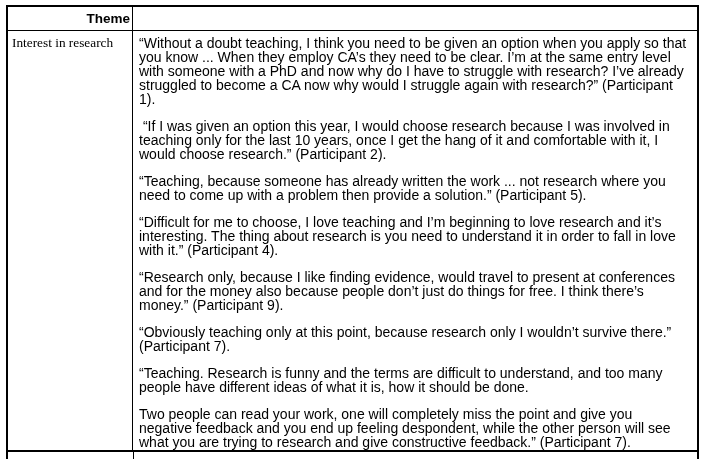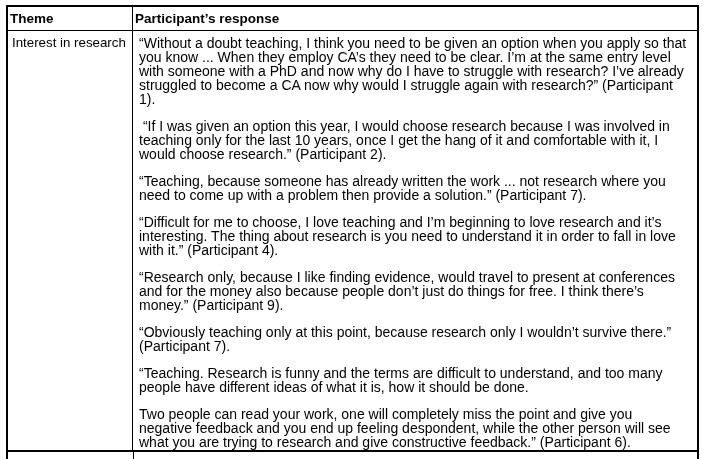--- a/index.html
+++ b/index.html
@@ -35,27 +35,28 @@
   .cell.theme-col {
     width: 125px;
     flex: 0 0 125px;
     border-right: 1px solid #000000;
   }
   .cell.response-col { flex: 1; }
   .header-cell {
     font-size: 13.5px;
     line-height: 14px;
     font-weight: bold;
-    text-align: left;
+    text-align: right;
     padding: 5px 2px 4px 2px;
   }
   .theme-cell-text {
     font-size: 13.3px;
     line-height: 14px;
     padding: 5px 2px 0 4px;
+    font-family: Liberation Serif, serif;
   }
   .responses {
     font-size: 14px;
     line-height: 14px;
     padding: 5px 8px 0 6px;
   }
   .responses p {
     margin: 0 0 13px 0;
     white-space: pre-wrap;
   }
@@ -78,37 +79,36 @@
 </style>
 </head>
 <body>
 
 <div class="page">
 
   <div class="qtable">
 
     <div class="row header-row">
       <div class="cell theme-col header-cell">Theme</div>
-      <div class="cell response-col header-cell">Participant’s response</div>
     </div>
 
     <div class="row body-row">
       <div class="cell theme-col">
         <div class="theme-cell-text">Interest in research</div>
       </div>
       <div class="cell response-col">
         <div class="responses">
           <p>“Without a doubt teaching, I think you need to be given an option when you apply so that you know ... When they employ CA’s they need to be clear. I’m at the same entry level with someone with a PhD and now why do I have to struggle with research? I’ve already struggled to become a CA now why would I struggle again with research?” (Participant 1).</p>
           <p> “If I was given an option this year, I would choose research because I was involved in teaching only for the last 10 years, once I get the hang of it and comfortable with it, I would choose research.” (Participant 2).</p>
-          <p>“Teaching, because someone has already written the work ... not research where you need to come up with a problem then provide a solution.” (Participant 7).</p>
+          <p>“Teaching, because someone has already written the work ... not research where you need to come up with a problem then provide a solution.” (Participant 5).</p>
           <p>“Difficult for me to choose, I love teaching and I’m beginning to love research and it’s interesting. The thing about research is you need to understand it in order to fall in love with it.” (Participant 4).</p>
           <p>“Research only, because I like finding evidence, would travel to present at conferences and for the money also because people don’t just do things for free. I think there’s money.” (Participant 9).</p>
           <p>“Obviously teaching only at this point, because research only I wouldn’t survive there.” (Participant 7).</p>
           <p>“Teaching. Research is funny and the terms are difficult to understand, and too many people have different ideas of what it is, how it should be done.</p>
-          <p>Two people can read your work, one will completely miss the point and give you negative feedback and you end up feeling despondent, while the other person will see what you are trying to research and give constructive feedback.” (Participant 6).</p>
+          <p>Two people can read your work, one will completely miss the point and give you negative feedback and you end up feeling despondent, while the other person will see what you are trying to research and give constructive feedback.” (Participant 7).</p>
         </div>
       </div>
     </div>
 
   </div>
 
   <div class="qtable-cont">
     <div class="divider"></div>
   </div>
 

